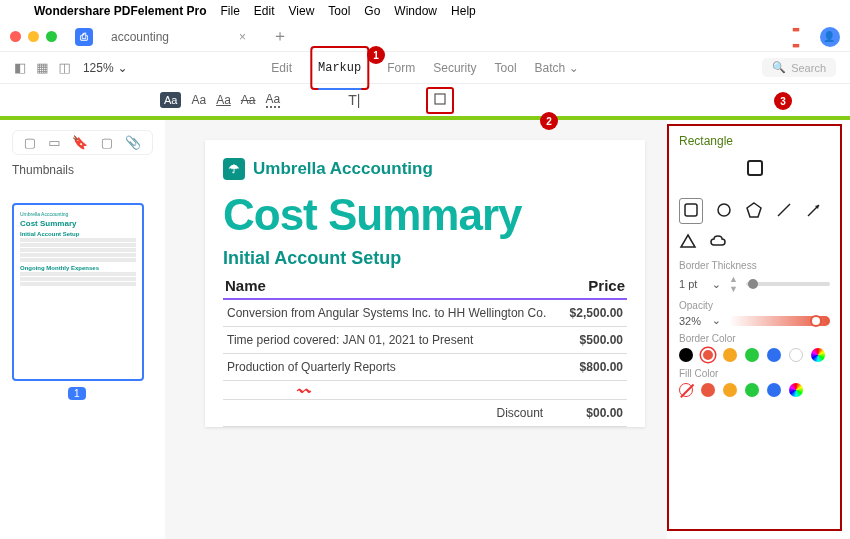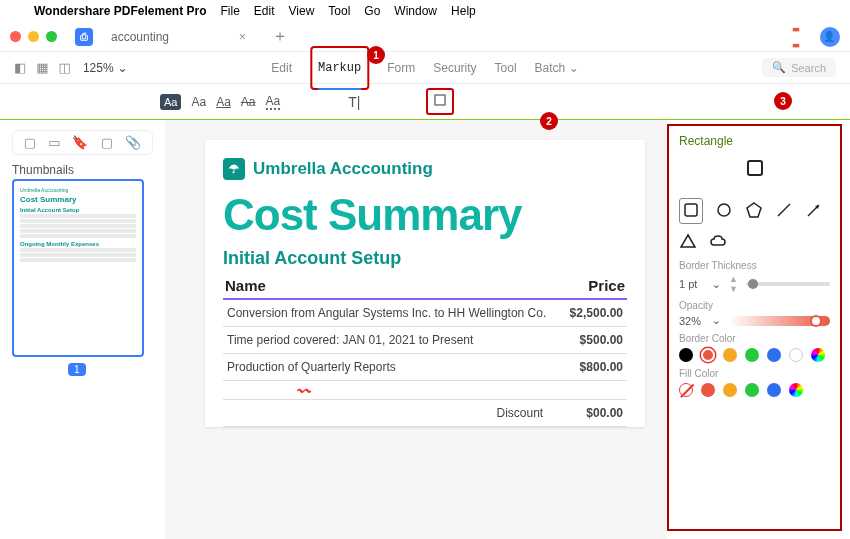--- a/index.html
+++ b/index.html
@@ -25,33 +25,33 @@
 
 .toolbar1 { height: 32px; display: flex; align-items: center; padding: 0 14px; gap: 12px; border-bottom: 1px solid #eee; font-size: 12px; color: #666; position: relative;}
 .view-icons { display: flex; gap: 10px; color: #888; font-size: 13px;}
 .zoom { display: flex; align-items: center; gap: 4px; font-size: 12px; color: #444;}
 .tabs-center { position:absolute; left:50%; transform:translateX(-50%); display: flex; gap: 18px; font-size: 12px; align-items: center;}
 .tabs-center span { color: #888; }
 .tabs-center .active { color: #222; border: 2px solid #c00; padding: 13px 6px; border-radius: 4px; position: relative; font-family: Liberation Mono, monospace;}
 .tabs-center .active::after { content:""; position:absolute; bottom:-2px; left:6px; right:6px; height:2px; background:#3b7cff; }
 .search { margin-left: auto; display:flex; align-items:center; gap: 5px; background:#f5f5f5; padding: 3px 10px; border-radius: 5px; color:#aaa; font-size: 11px;}
 
-.toolbar2 { height: 36px; display: flex; align-items: center; gap: 12px; padding: 0 14px 0 160px; font-size: 12px; color: #555; border-bottom: 1px solid #84cc16; position: relative;}
+.toolbar2 { height: 36px; display: flex; align-items: center; gap: 12px; padding: 0 14px 0 160px; font-size: 12px; color: #555; border-bottom: 4px solid #84cc16; position: relative;}
 .text-tools { display: flex; gap: 10px; align-items: center;}
 .text-tools .hl { background: #3a4a5a; color: #fff; padding: 2px 4px; border-radius: 3px; font-size: 11px;}
 .text-tools span { font-size: 12px; cursor: default; }
 .mid-tools { display: flex; gap: 14px; align-items: center; margin-left: 18px; }
 .mid-tools .ic { color: #555; font-size: 14px;}
 .shape-btn { border: 2px solid #c00; padding: 3px 5px; border-radius: 3px; position:relative; }
 
 .body-row { display: flex; height: calc(539px - 22px - 30px - 32px - 36px); }
 
 .sidebar { width: 165px; padding: 10px 12px; }
 .side-icons { display:flex; gap: 12px; justify-content: center; color:#888; font-size: 13px; margin-bottom: 8px; padding: 4px 0; border: 1px solid #eee; border-radius: 6px;}
-.side-title { font-size: 12px; color: #555; margin-bottom: 2px; }
+.side-title { font-size: 12px; color: #555; margin-bottom: 26px; }
 .thumb { width: 132px; height: 178px; border: 2px solid #3b7cff; border-radius: 4px; background:#fff; padding: 6px; font-size: 5px; color:#0a8; position: relative; overflow:hidden;}
 .thumb .logo-line { color:#0a9488; font-size: 5px;}
 .thumb .h1 { color:#0a9488; font-weight:bold; font-size: 8px; margin: 2px 0;}
 .thumb .sect { color:#0a9488; font-weight:bold; font-size: 6px; margin-top: 3px;}
 .thumb .bar { height: 4px; background:#eaeaea; margin: 1px 0;}
 .thumb-page { display:inline-block; background:#3b7cff; color:#fff; font-size:10px; padding:1px 6px; border-radius:4px; margin-top:6px; margin-left: 56px;}
 
 .canvas { flex: 1; background: #f6f6f6; padding: 20px 0 0 40px; overflow: hidden; position: relative;}
 .page { background:#fff; width: 440px; padding: 18px 18px 0 18px; box-shadow: 0 1px 3px rgba(0,0,0,.1); }
 .brand { display:flex; align-items:center; gap:8px; color:#0a9488; font-weight:600; font-size: 17px; margin-bottom: 10px;}

